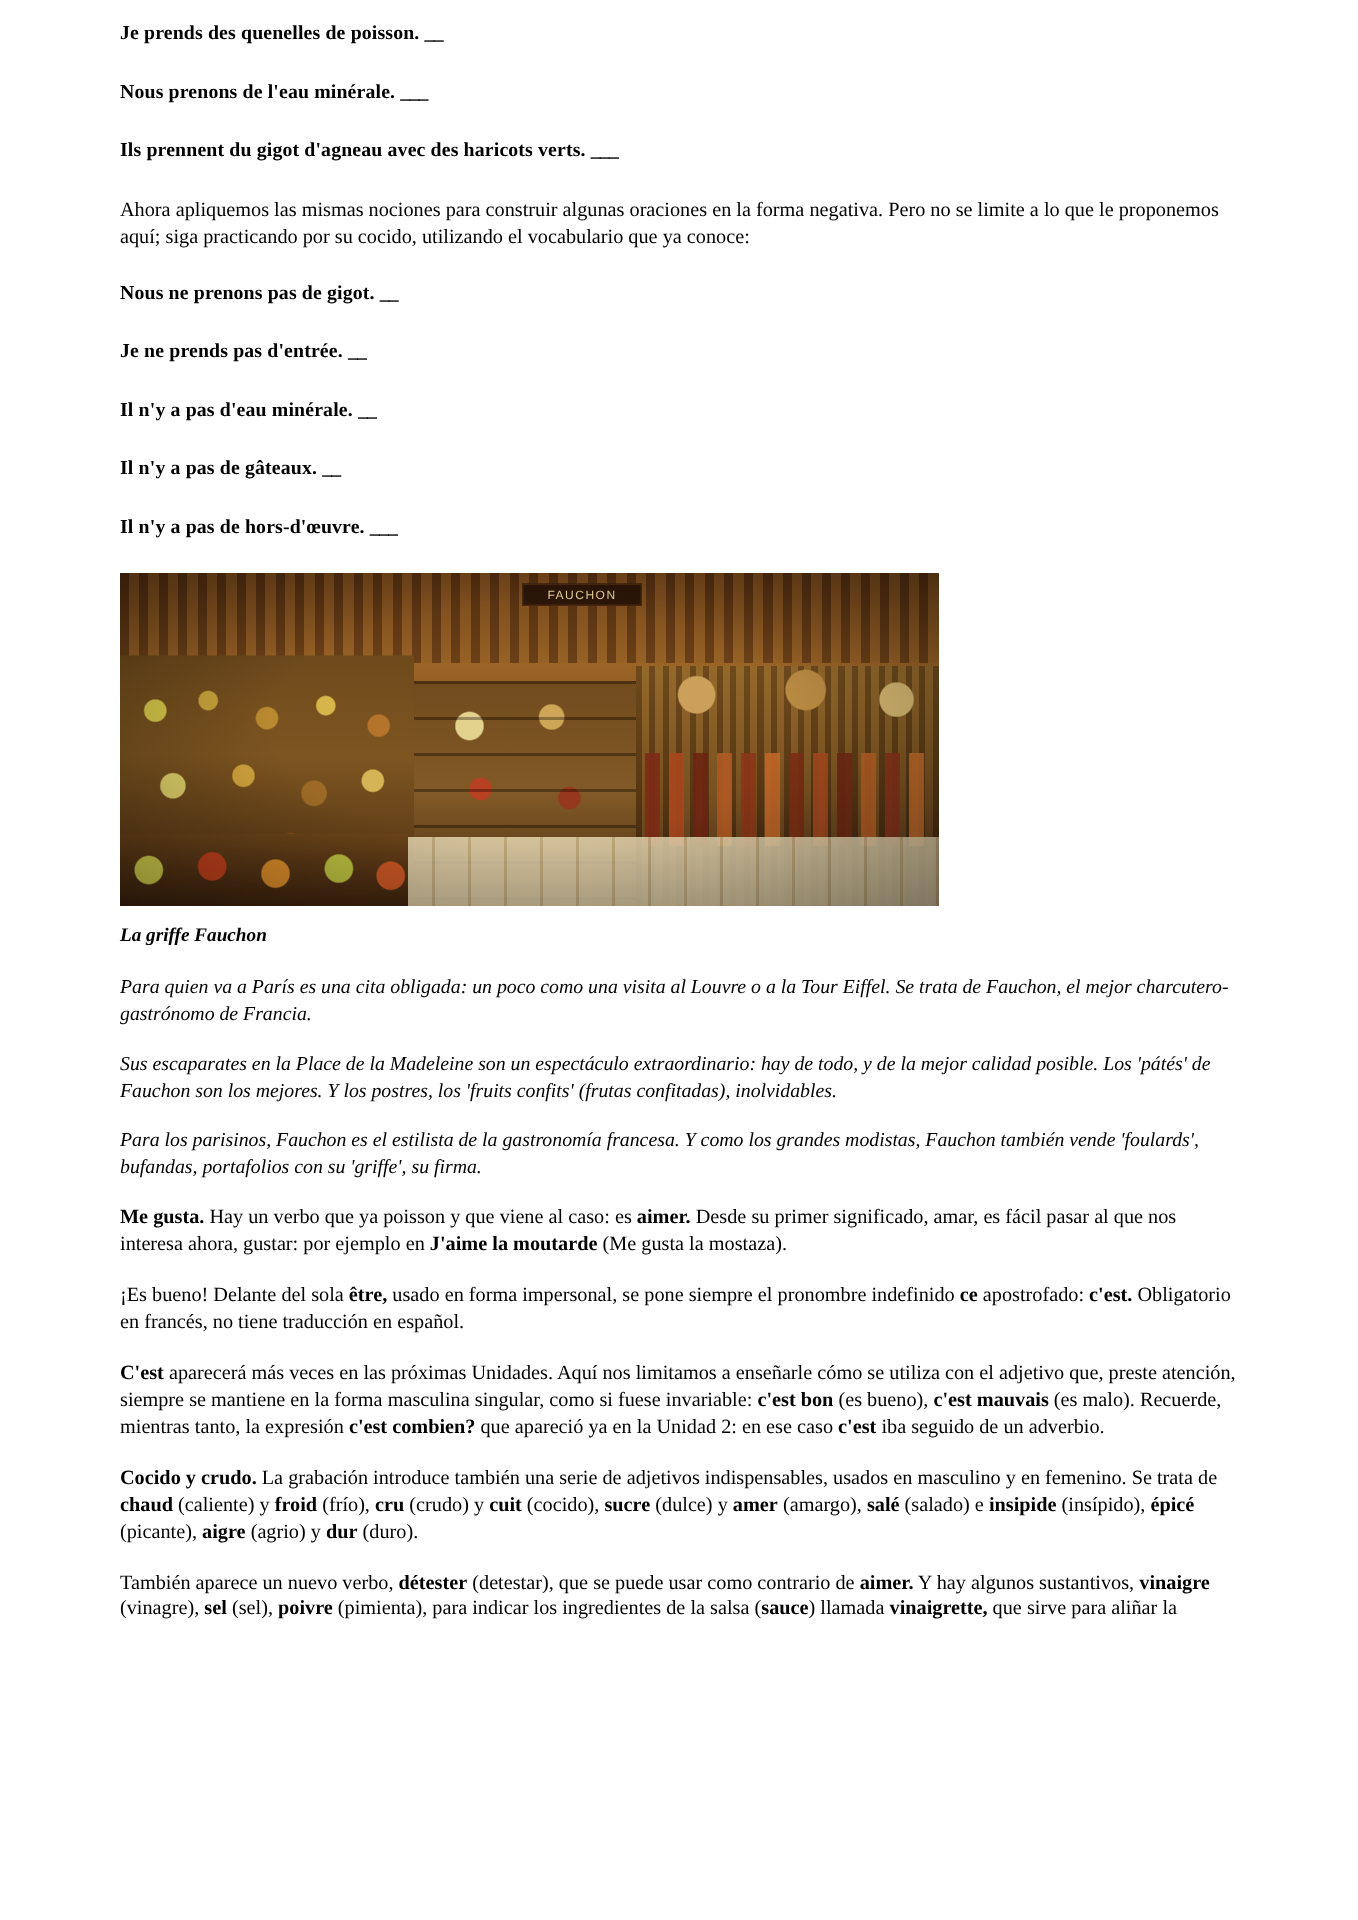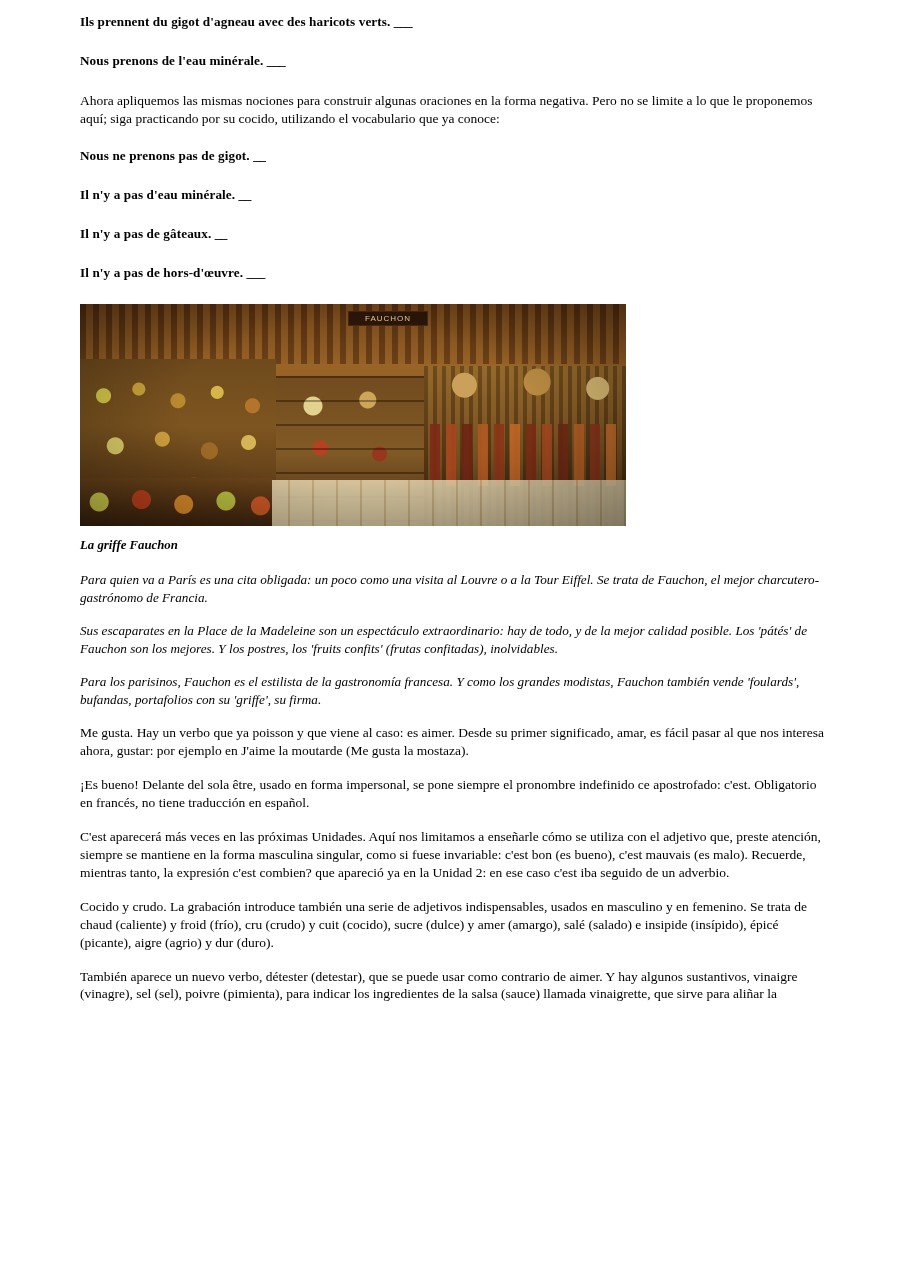--- a/index.html
+++ b/index.html
@@ -174,36 +174,38 @@
     font-size: 13.2px;
     line-height: 1.32;
     margin: 0 0 16px 0;
   }
   h2.section-title {
     font-size: 19px;
     font-weight: bold;
     margin: 26px 0 20px 0;
     letter-spacing: 0.1px;
   }
-  .b { font-weight: normal; }
+  .b { font-weight: bold; }
 </style>
 </head>
 <body>
 
 <div class="page">
 
   <div id="aff-list">
+      <div class="q-line"><span>Je prends des quenelles de poisson. </span><span class="blank">__</span></div>
+      <div class="q-line"><span>Nous prenons de l'eau minérale. </span><span class="blank">___</span></div>
       <div class="q-line"><span>Ils prennent du gigot d'agneau avec des haricots verts. </span><span class="blank">___</span></div>
-      <div class="q-line"><span>Nous prenons de l'eau minérale. </span><span class="blank">___</span></div>
     </div>
 
   <p class="intro-neg">Ahora apliquemos las mismas nociones para construir algunas oraciones en la forma negativa. Pero no se limite a lo que le proponemos aquí; siga practicando por su cocido, utilizando el vocabulario que ya conoce:</p>
 
   <div id="neg-list">
       <div class="q-line"><span>Nous ne prenons pas de gigot. </span><span class="blank">__</span></div>
+      <div class="q-line"><span>Je ne prends pas d'entrée. </span><span class="blank">__</span></div>
       <div class="q-line"><span>Il n'y a pas d'eau minérale. </span><span class="blank">__</span></div>
       <div class="q-line"><span>Il n'y a pas de gâteaux. </span><span class="blank">__</span></div>
       <div class="q-line"><span>Il n'y a pas de hors-d'œuvre. </span><span class="blank">___</span></div>
     </div>
 
   <div class="photo-wrap">
     <div class="photo">
       <div class="bg"></div>
       <div class="ceiling"></div>
       <div class="sign">FAUCHON</div>

